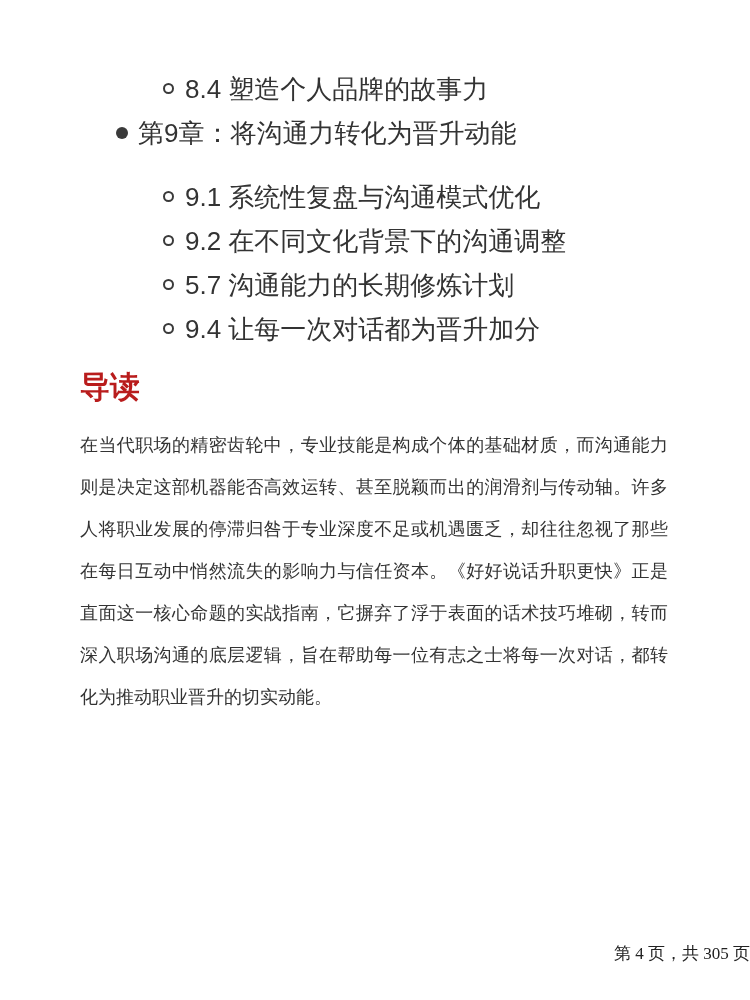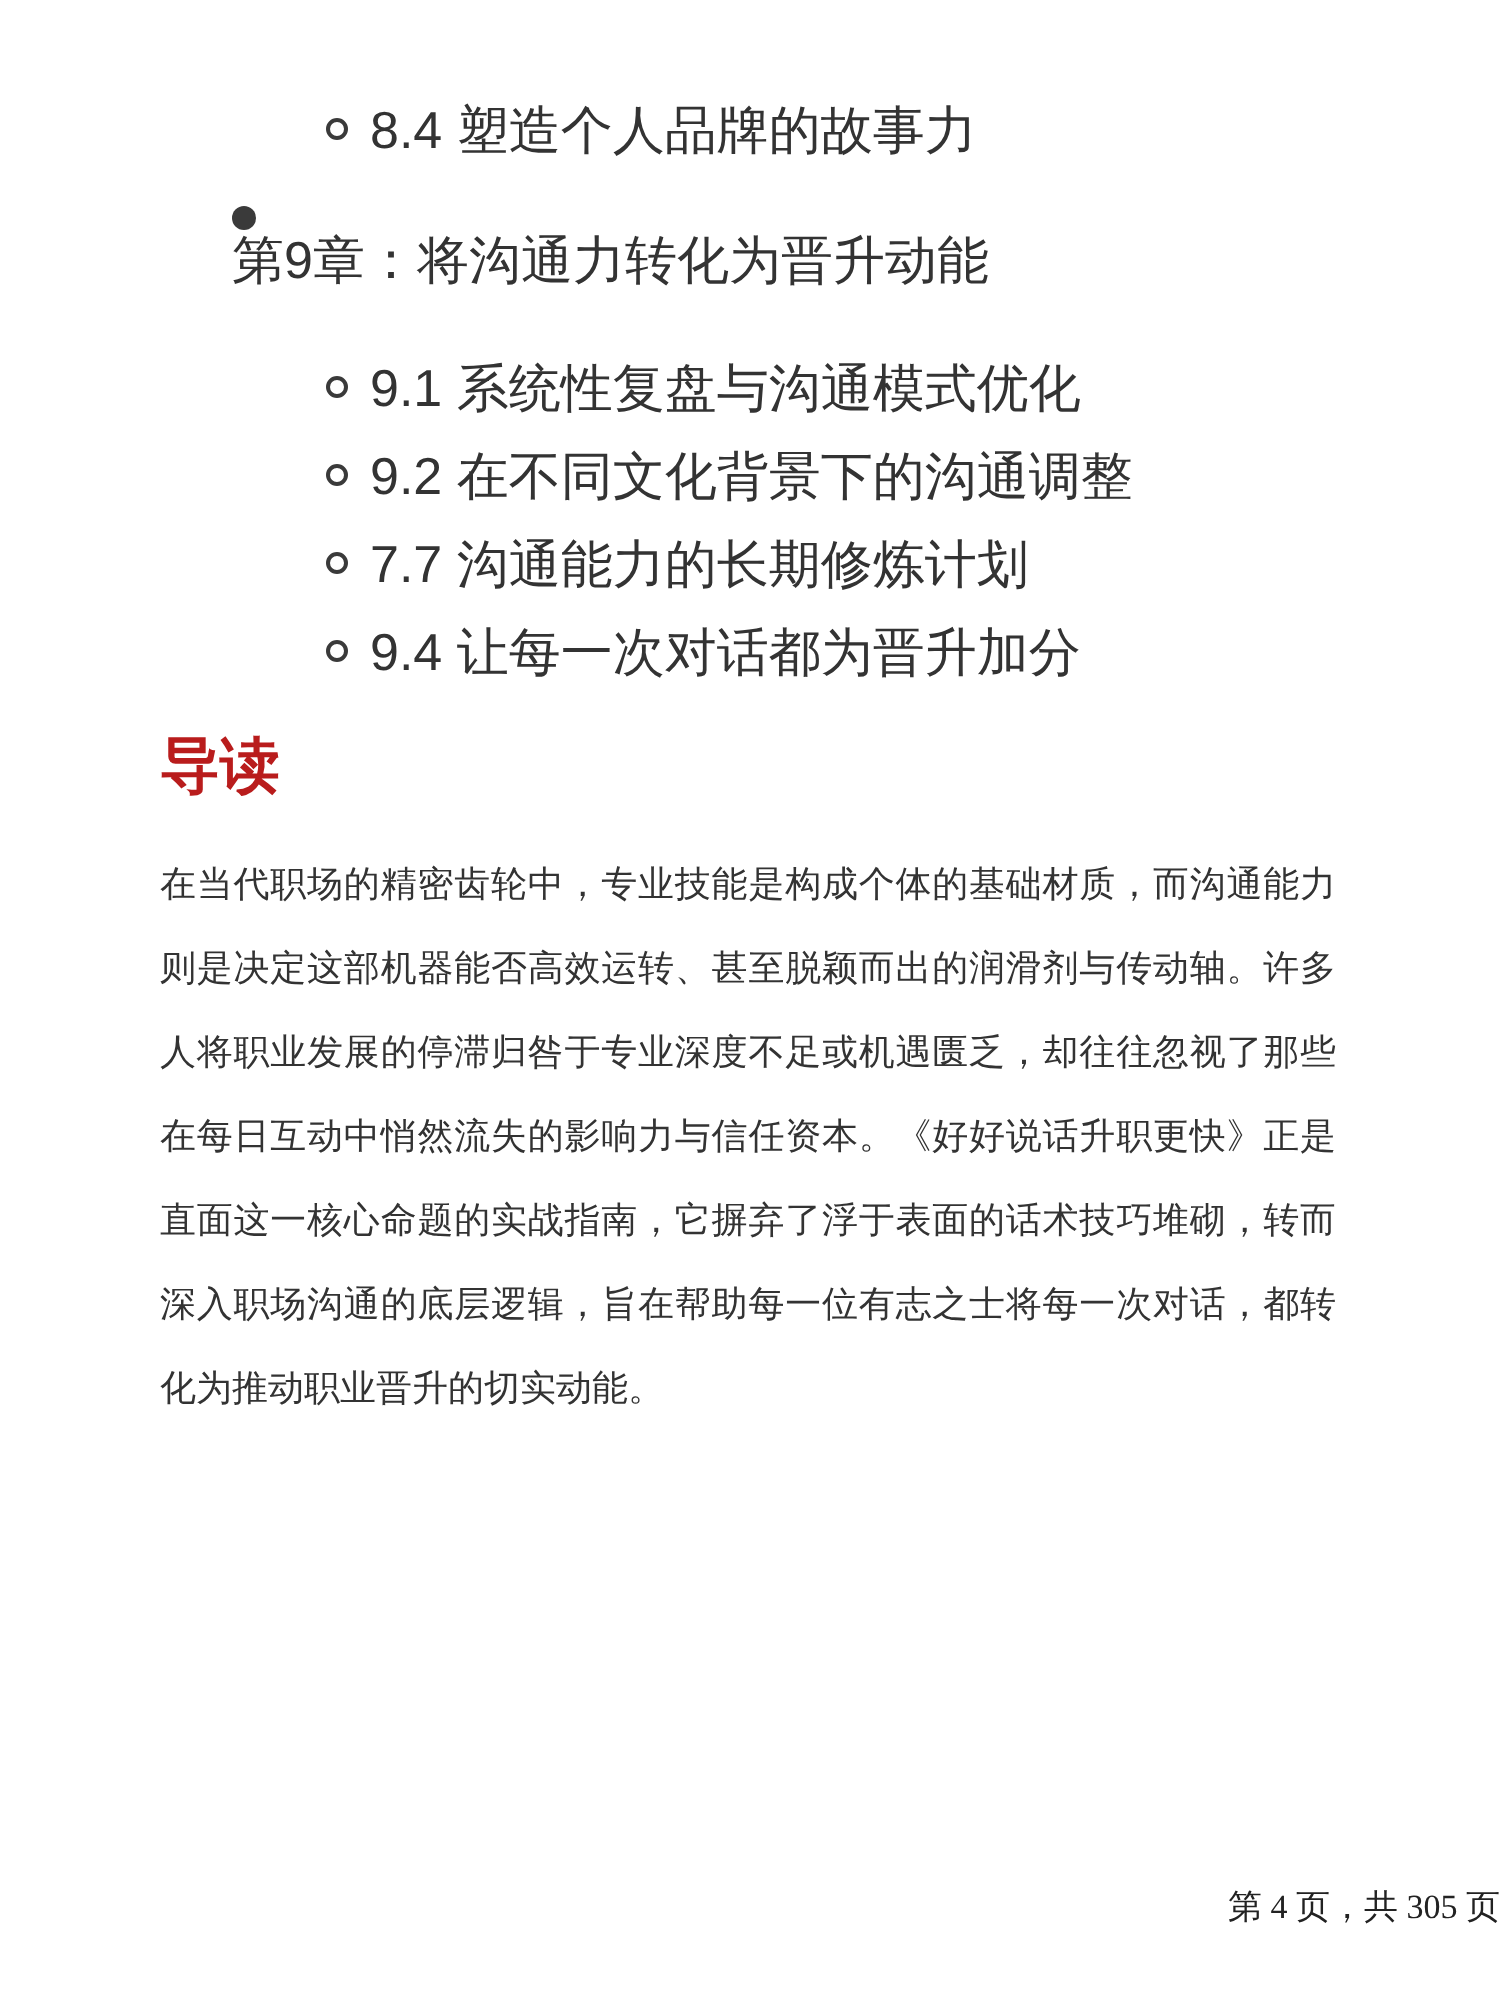--- a/index.html
+++ b/index.html
@@ -4,32 +4,32 @@
 <style>
   html, body { margin: 0; padding: 0; }
   body {
     width: 750px; height: 1000px;
     background: #ffffff;
     font-family: "Liberation Sans", "DejaVu Sans", sans-serif;
     position: relative;
     overflow: hidden;
   }
   .page { position: absolute; inset: 0; background: #ffffff; }
-  .content { padding: 50px 82px 0 80px; color: #333333; }
+  .content { padding: 50px 82px 0 80px; color: #333333; margin-top: 24px; }
 
   
   .toc-item {
     display: flex;
     align-items: flex-start;
     font-size: 26px;
     line-height: 30px;
     margin-bottom: 14px;
     color: #333333;
   }
-  .toc-item.level-1 { padding-left: 36px; margin-top: 9px; margin-bottom: 34px; flex-direction: column; }
+  .toc-item.level-1 { padding-left: 36px; margin-top: 9px; margin-bottom: 34px; }
   .toc-item.level-2 { padding-left: 83px; }
   .bullet { flex: none; box-sizing: border-box; }
   .level-1 .bullet {
     width: 12px; height: 12px;
     background: #3a3a3a; border-radius: 50%;
     margin: 9px 10px 0 0;
   }
   .level-2 .bullet {
     width: 11px; height: 11px;
     border: 2px solid #3a3a3a; border-radius: 50%;
@@ -87,21 +87,21 @@
       <div class="toc-item level-2">
         <span class="bullet"></span>
         <span class="toc-label">9.1 系统性复盘与沟通模式优化</span>
       </div>
       <div class="toc-item level-2">
         <span class="bullet"></span>
         <span class="toc-label">9.2 在不同文化背景下的沟通调整</span>
       </div>
       <div class="toc-item level-2">
         <span class="bullet"></span>
-        <span class="toc-label">7.7 沟通能力的长期修炼计划</span>
+        <span class="toc-label">5.7 沟通能力的长期修炼计划</span>
       </div>
       <div class="toc-item level-2">
         <span class="bullet"></span>
         <span class="toc-label">9.4 让每一次对话都为晋升加分</span>
       </div>
     </div>
 
     <h2 class="section-heading">导读</h2>
 
     <p class="body-paragraph">在当代职场的精密齿轮中，专业技能是构成个体的基础材质，而沟通能力则是决定这部机器能否高效运转、甚至脱颖而出的润滑剂与传动轴。许多人将职业发展的停滞归咎于专业深度不足或机遇匮乏，却往往忽视了那些在每日互动中悄然流失的影响力与信任资本。《好好说话升职更快》正是直面这一核心命题的实战指南，它摒弃了浮于表面的话术技巧堆砌，转而深入职场沟通的底层逻辑，旨在帮助每一位有志之士将每一次对话，都转化为推动职业晋升的切实动能。</p>

